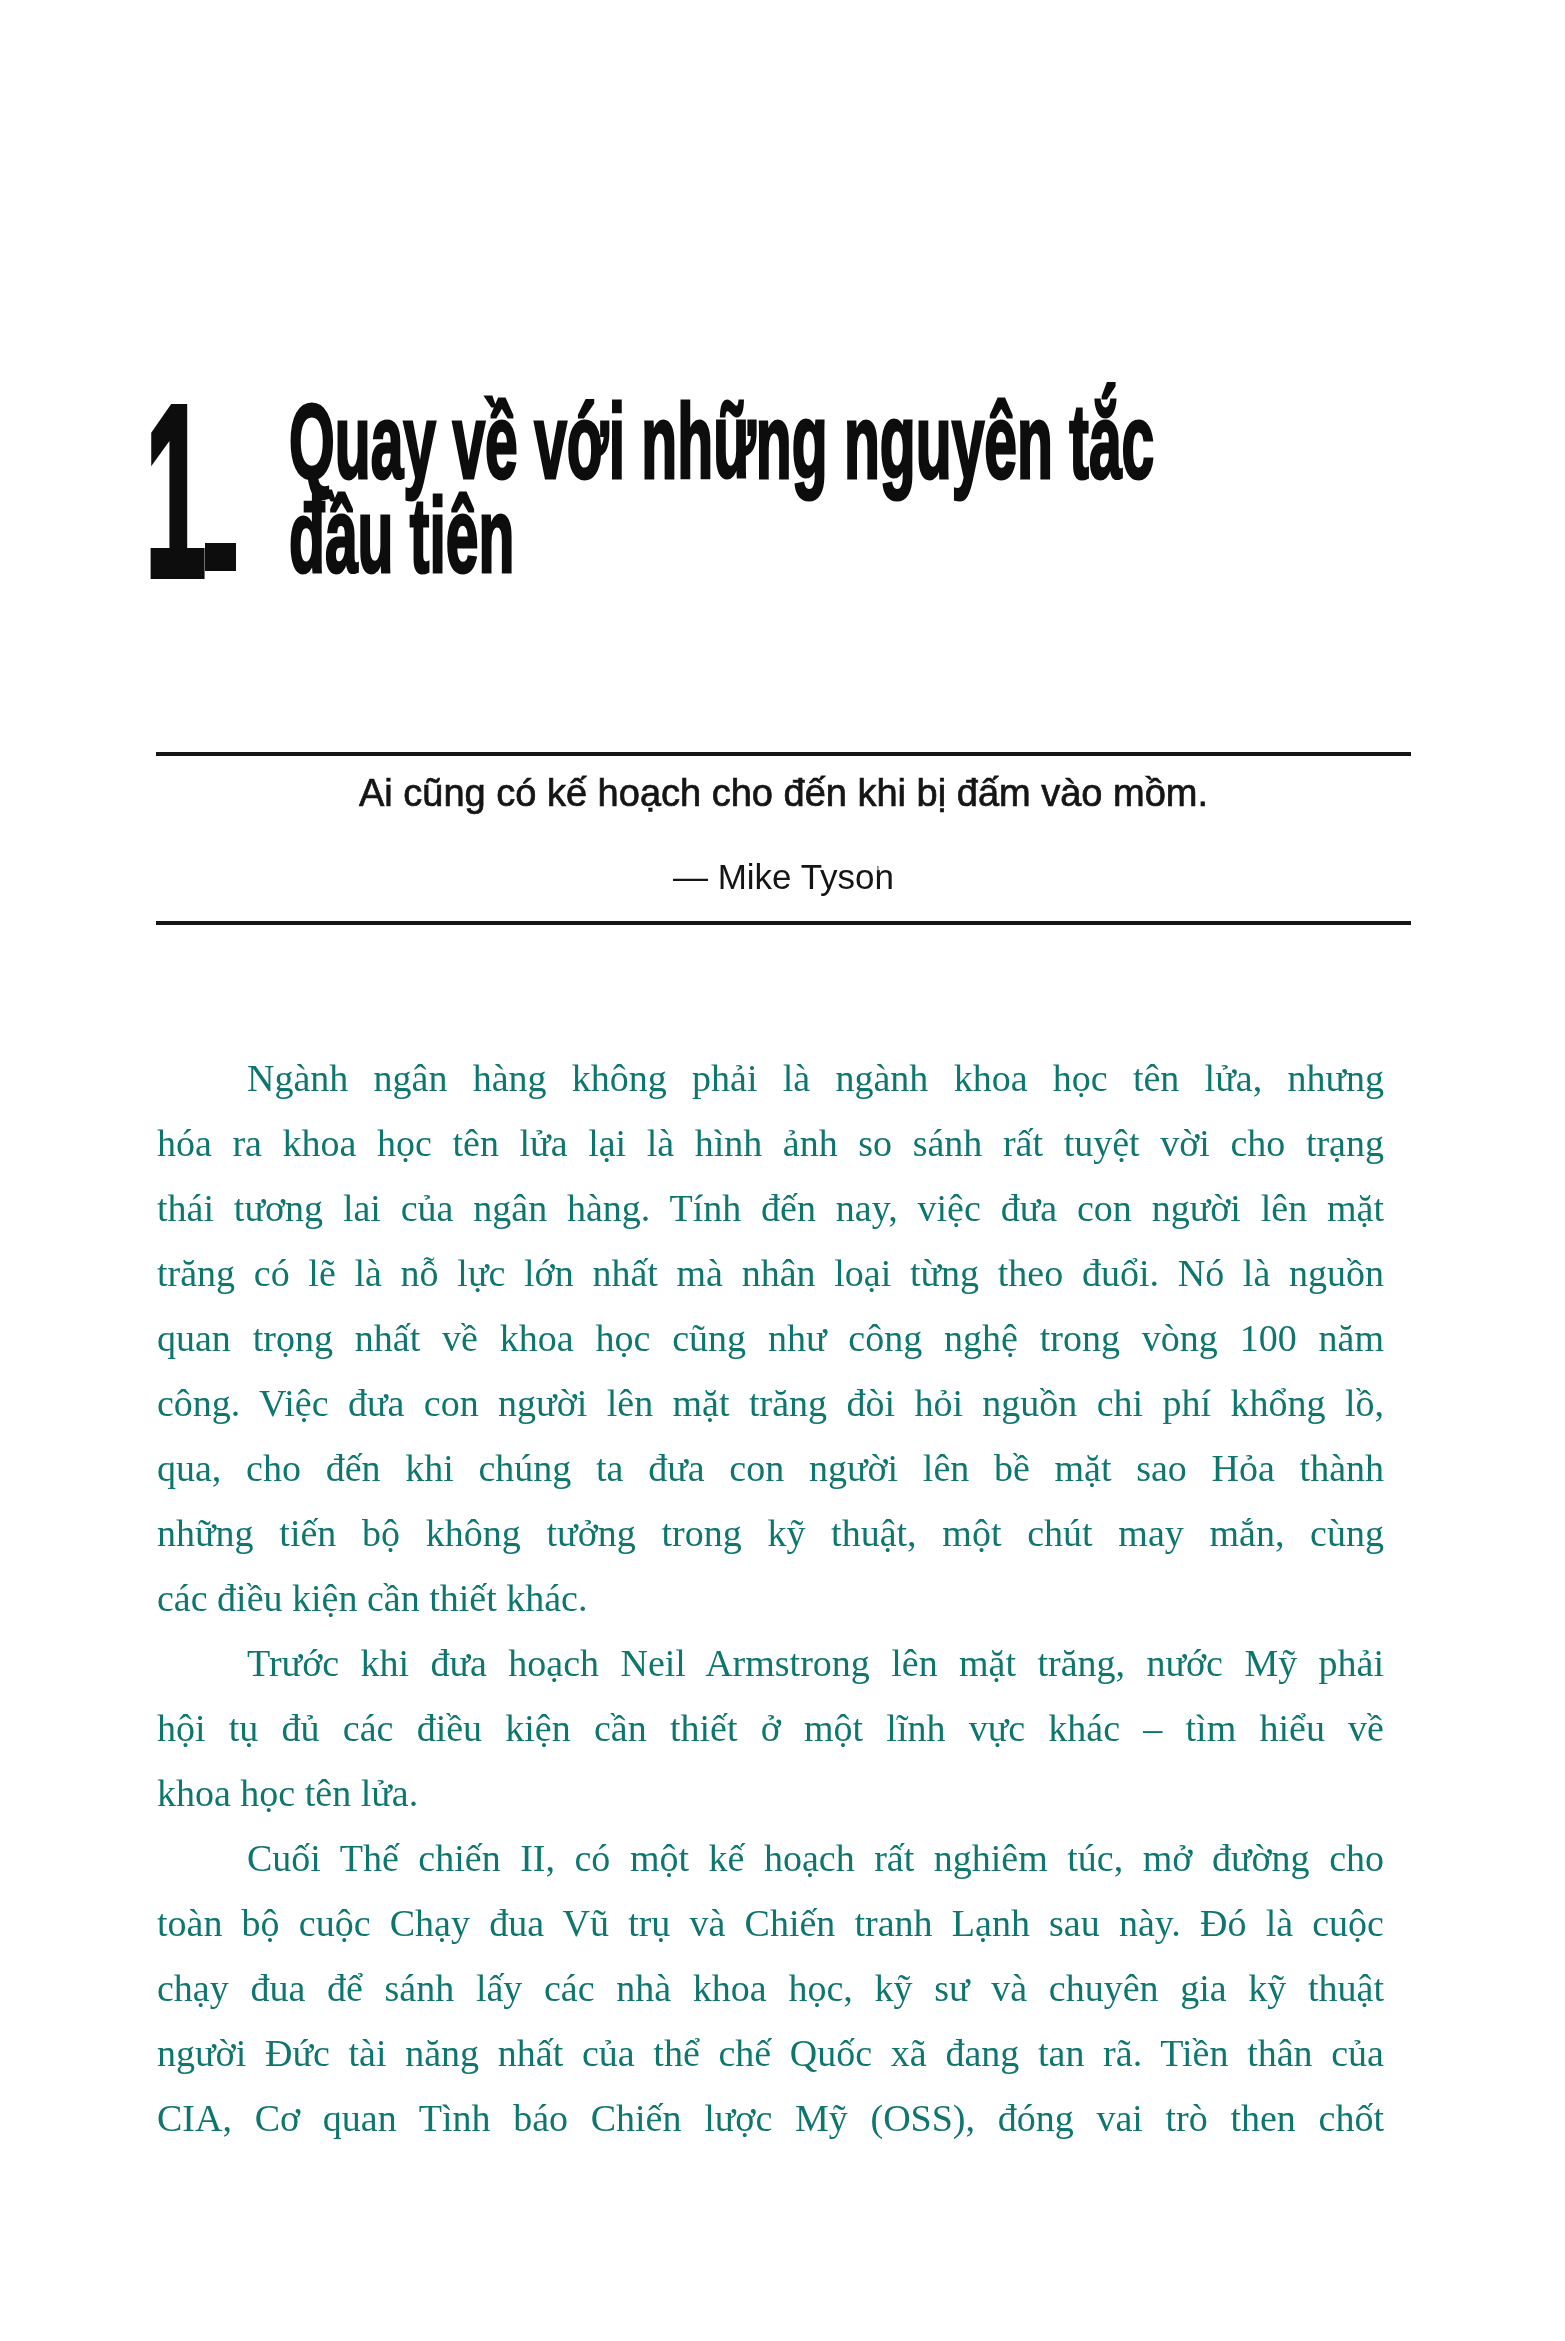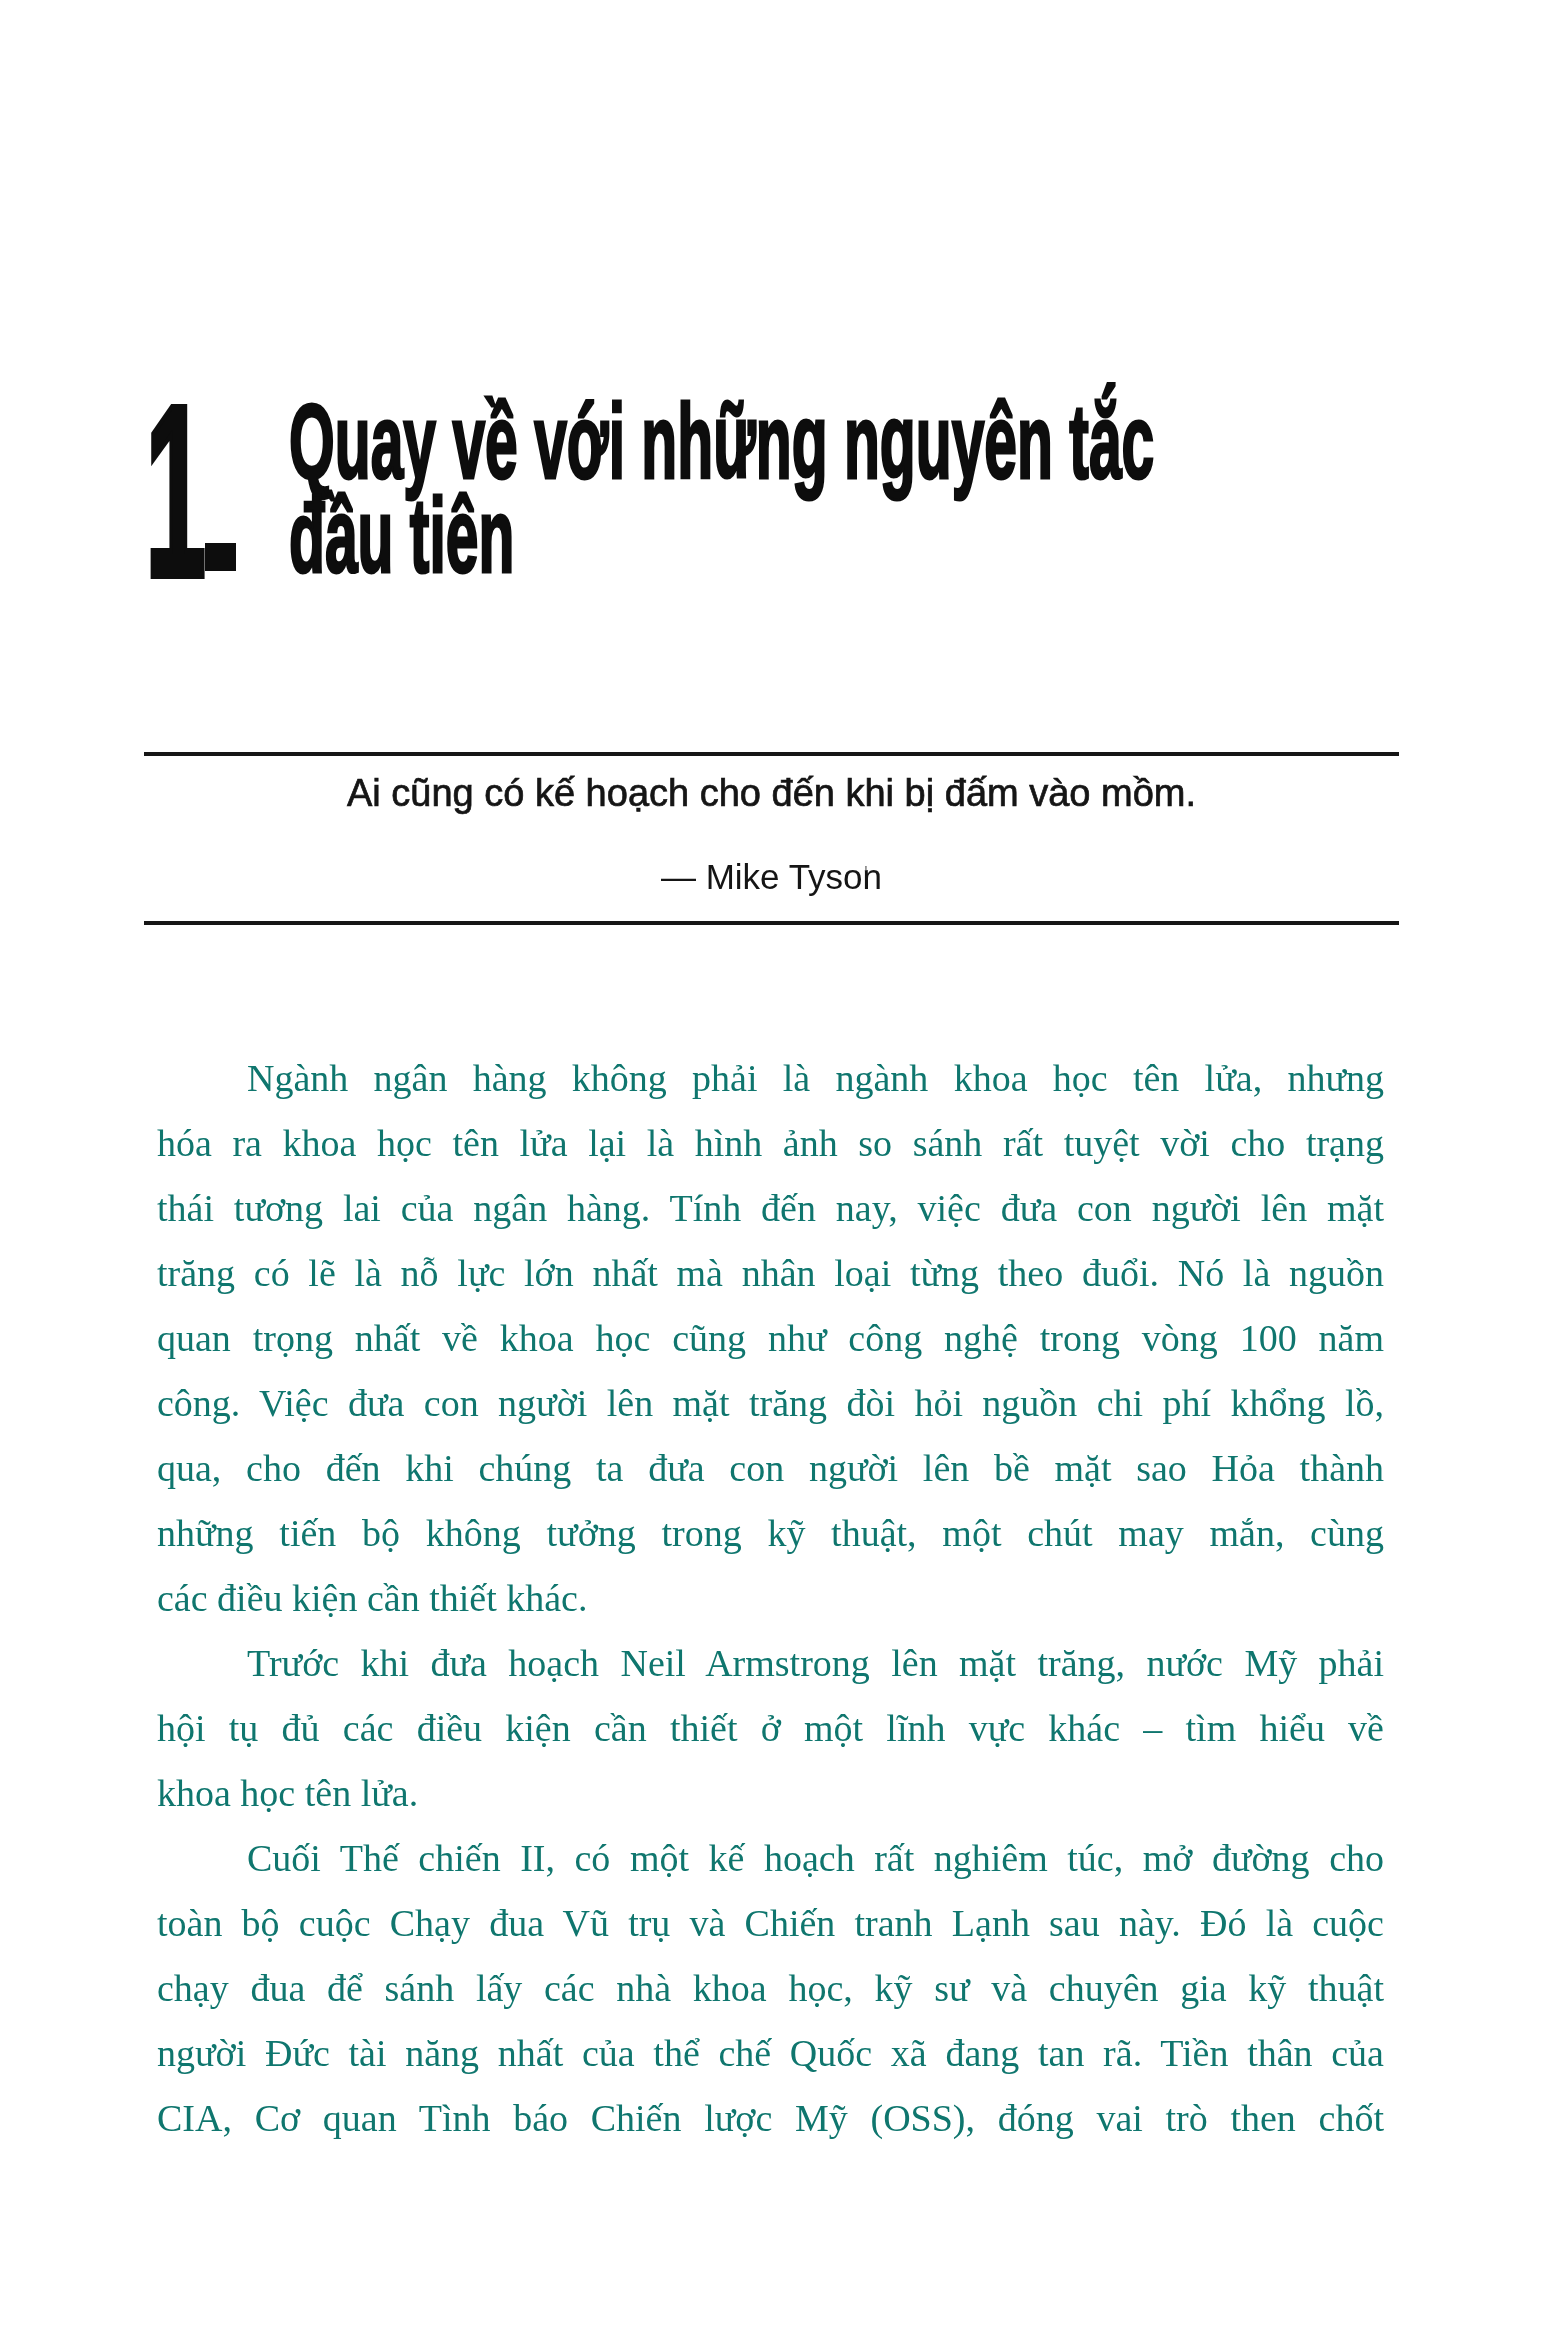--- a/index.html
+++ b/index.html
@@ -24,21 +24,21 @@
   .chapter-title {
     position:absolute; left:289px; top:395px;
     font-family:"Liberation Sans", sans-serif; font-weight:700;
     font-size:105px; line-height:94px; color:#0d0d0d;
     -webkit-text-stroke:3px #0d0d0d;
     transform:scaleX(0.56); transform-origin:0 0;
     white-space:nowrap;
   }
 
   
-  .quote { position:absolute; left:144px; top:752px; width:1255px; height:155px;
+  .quote { position:absolute; left:156px; top:752px; width:1255px; height:155px;
            font-family:"Liberation Sans", sans-serif; text-align:center; }
   .rule { position:absolute; left:0; right:0; height:4.2px; background:#161616; }
   .rule-top { top:0; }
   .rule-bottom { top:169px; }
   .quote-text {
     position:absolute; top:20px; left:0; right:0;
     font-size:38px; font-weight:400; color:#151515;
     -webkit-text-stroke:0.7px #151515;
   }
   .quote-attr {

